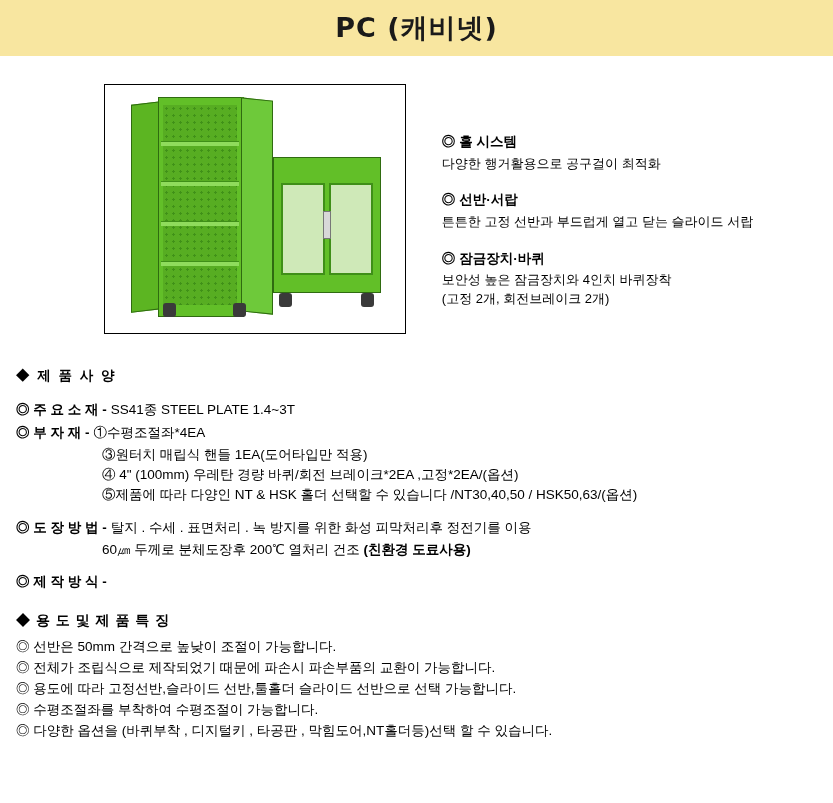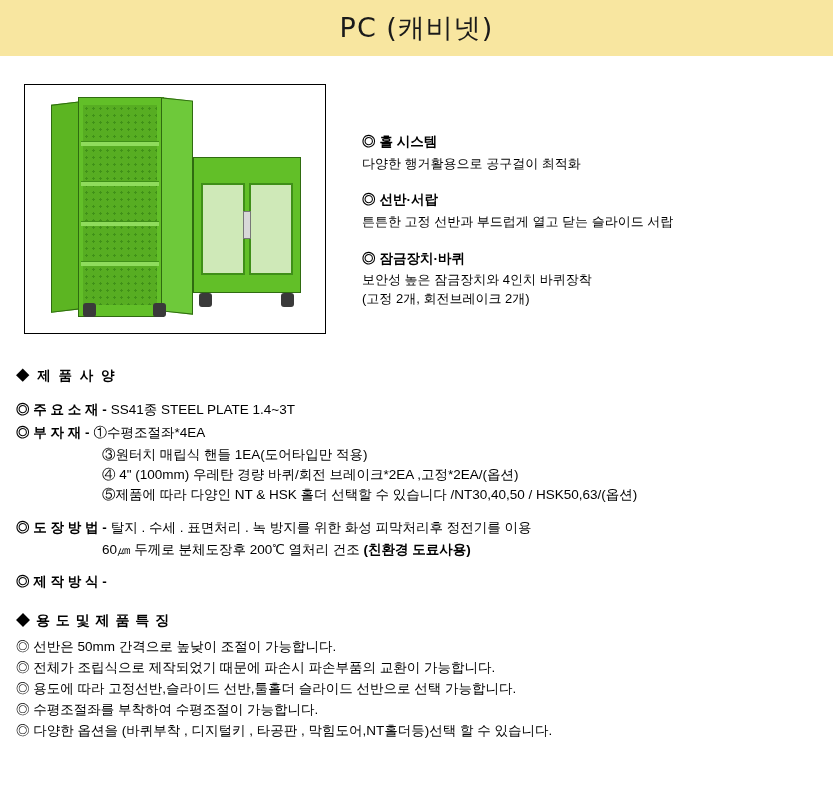--- a/index.html
+++ b/index.html
@@ -20,31 +20,32 @@
   .title-bar {
     width: 833px;
     height: 56px;
     background: #f8e6a0;
     display: flex;
     align-items: center;
     justify-content: center;
   }
   .title-text {
     font-size: 27px;
-    font-weight: normal;
+    font-weight: bold;
     letter-spacing: 1px;
     color: #1a1a1a;
     font-family: "DejaVu Sans", "Liberation Sans", sans-serif;
   }
 
   
   .top-section {
     display: flex;
     align-items: flex-start;
     padding: 28px 0 0 8px;
+    justify-content: center;
   }
 
   .photo-frame {
     margin-left: 16px;
     width: 300px;
     height: 248px;
     border: 1px solid #000;
     background: #ffffff;
     position: relative;
     overflow: hidden;

